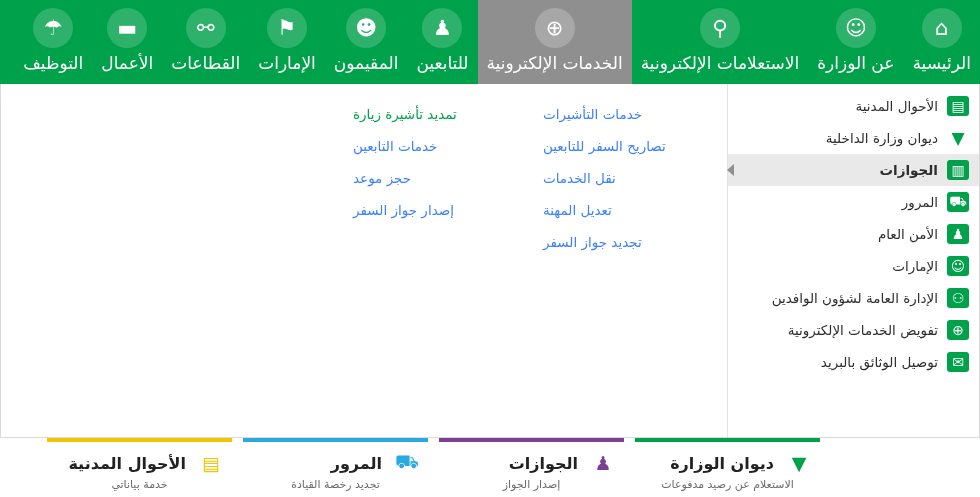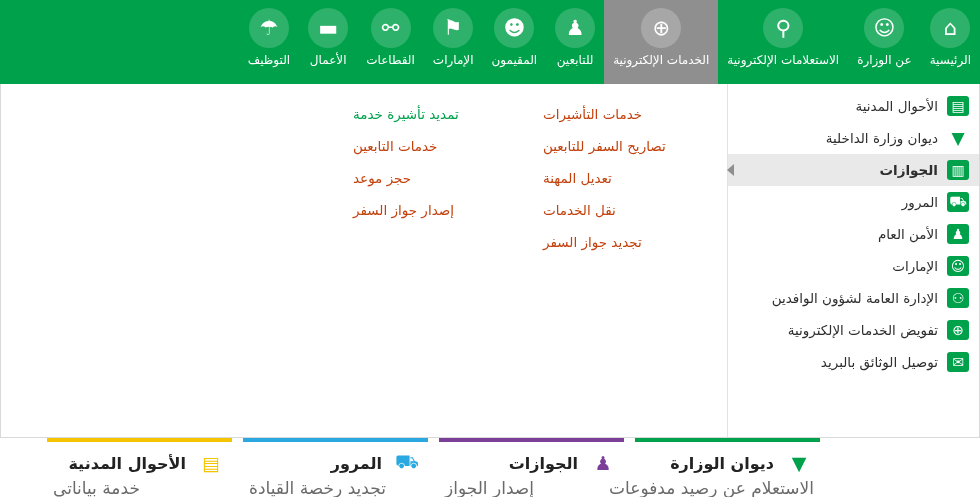--- a/index.html
+++ b/index.html
@@ -44,21 +44,21 @@
     border-radius: 50%;
     background: rgba(255,255,255,0.18);
     display: flex; align-items: center; justify-content: center;
     font-size: 21px;
     line-height: 1;
     margin-bottom: 5px;
     color: #ffffff;
   }
   .nav-item.active .nav-icon { background: rgba(255,255,255,0.22); }
   .nav-item .nav-label {
-    font-size: 12px;
+    font-size: 17px;
     white-space: nowrap;
     font-weight: 400;
   }
   .nav-item.active::after {
     content: "";
     position: absolute;
     bottom: -7px; left: 50%;
     margin-left: -7px;
     width: 0; height: 0;
     border-left: 7px solid transparent;
@@ -131,21 +131,21 @@
   .links-col {
     padding-top: 14px;
     font-size: 13.5px;
   }
   .links-col.col-mid { width: 190px; flex: 0 0 190px; padding-right: 0; }
   .links-col.col-left { width: 190px; flex: 0 0 190px; }
   .link-item {
     display: block;
     text-align: left;
     padding: 8px 6px;
-    color: #c2410c;
+    color: #3b82f6;
     cursor: pointer;
     white-space: nowrap;
     text-decoration: none;
   }
   .link-item.highlight { color: #00a14b; }
 
   
   .footer {
     position: absolute;
     left: 0; top: 438px;
@@ -177,23 +177,23 @@
   .fcard .ficon {
     width: 34px; height: 26px;
     display: flex; align-items: center; justify-content: center;
     font-size: 19px;
   }
   .fcard .ftitle {
     font-size: 16px; font-weight: bold; color: #222;
     white-space: nowrap;
   }
   .fcard .fsub {
-    font-size: 17px; color: #6a6a6a;
+    font-size: 11px; color: #6a6a6a;
     padding: 0 6px; white-space: nowrap;
-    text-align: left;
+    text-align: center;
   }
 </style>
 </head>
 <body>
 
 <div id="page">
 
   <div class="topnav">
     <div class="nav-item">
       <span class="nav-icon">⌂</span>
@@ -274,27 +274,27 @@
       </div>
       <div class="side-item">
         <span class="side-icon">✉</span>
         <span class="side-label">توصيل الوثائق بالبريد</span>
       </div>
     </div>
 
     <div class="links-col col-mid">
       <a class="link-item">خدمات التأشيرات</a>
       <a class="link-item">تصاريح السفر للتابعين</a>
+      <a class="link-item">نقل الخدمات</a>
       <a class="link-item">تعديل المهنة</a>
-      <a class="link-item">نقل الخدمات</a>
       <a class="link-item">تجديد جواز السفر</a>
     </div>
 
     <div class="links-col col-left">
-      <a class="link-item highlight">تمديد تأشيرة خدمة</a>
+      <a class="link-item highlight">تمديد تأشيرة زيارة</a>
       <a class="link-item">خدمات التابعين</a>
       <a class="link-item">حجز موعد</a>
       <a class="link-item">إصدار جواز السفر</a>
     </div>
   </div>
 
   <div class="footer">
     <div class="footer-cards">
 
       <div class="fcard">

